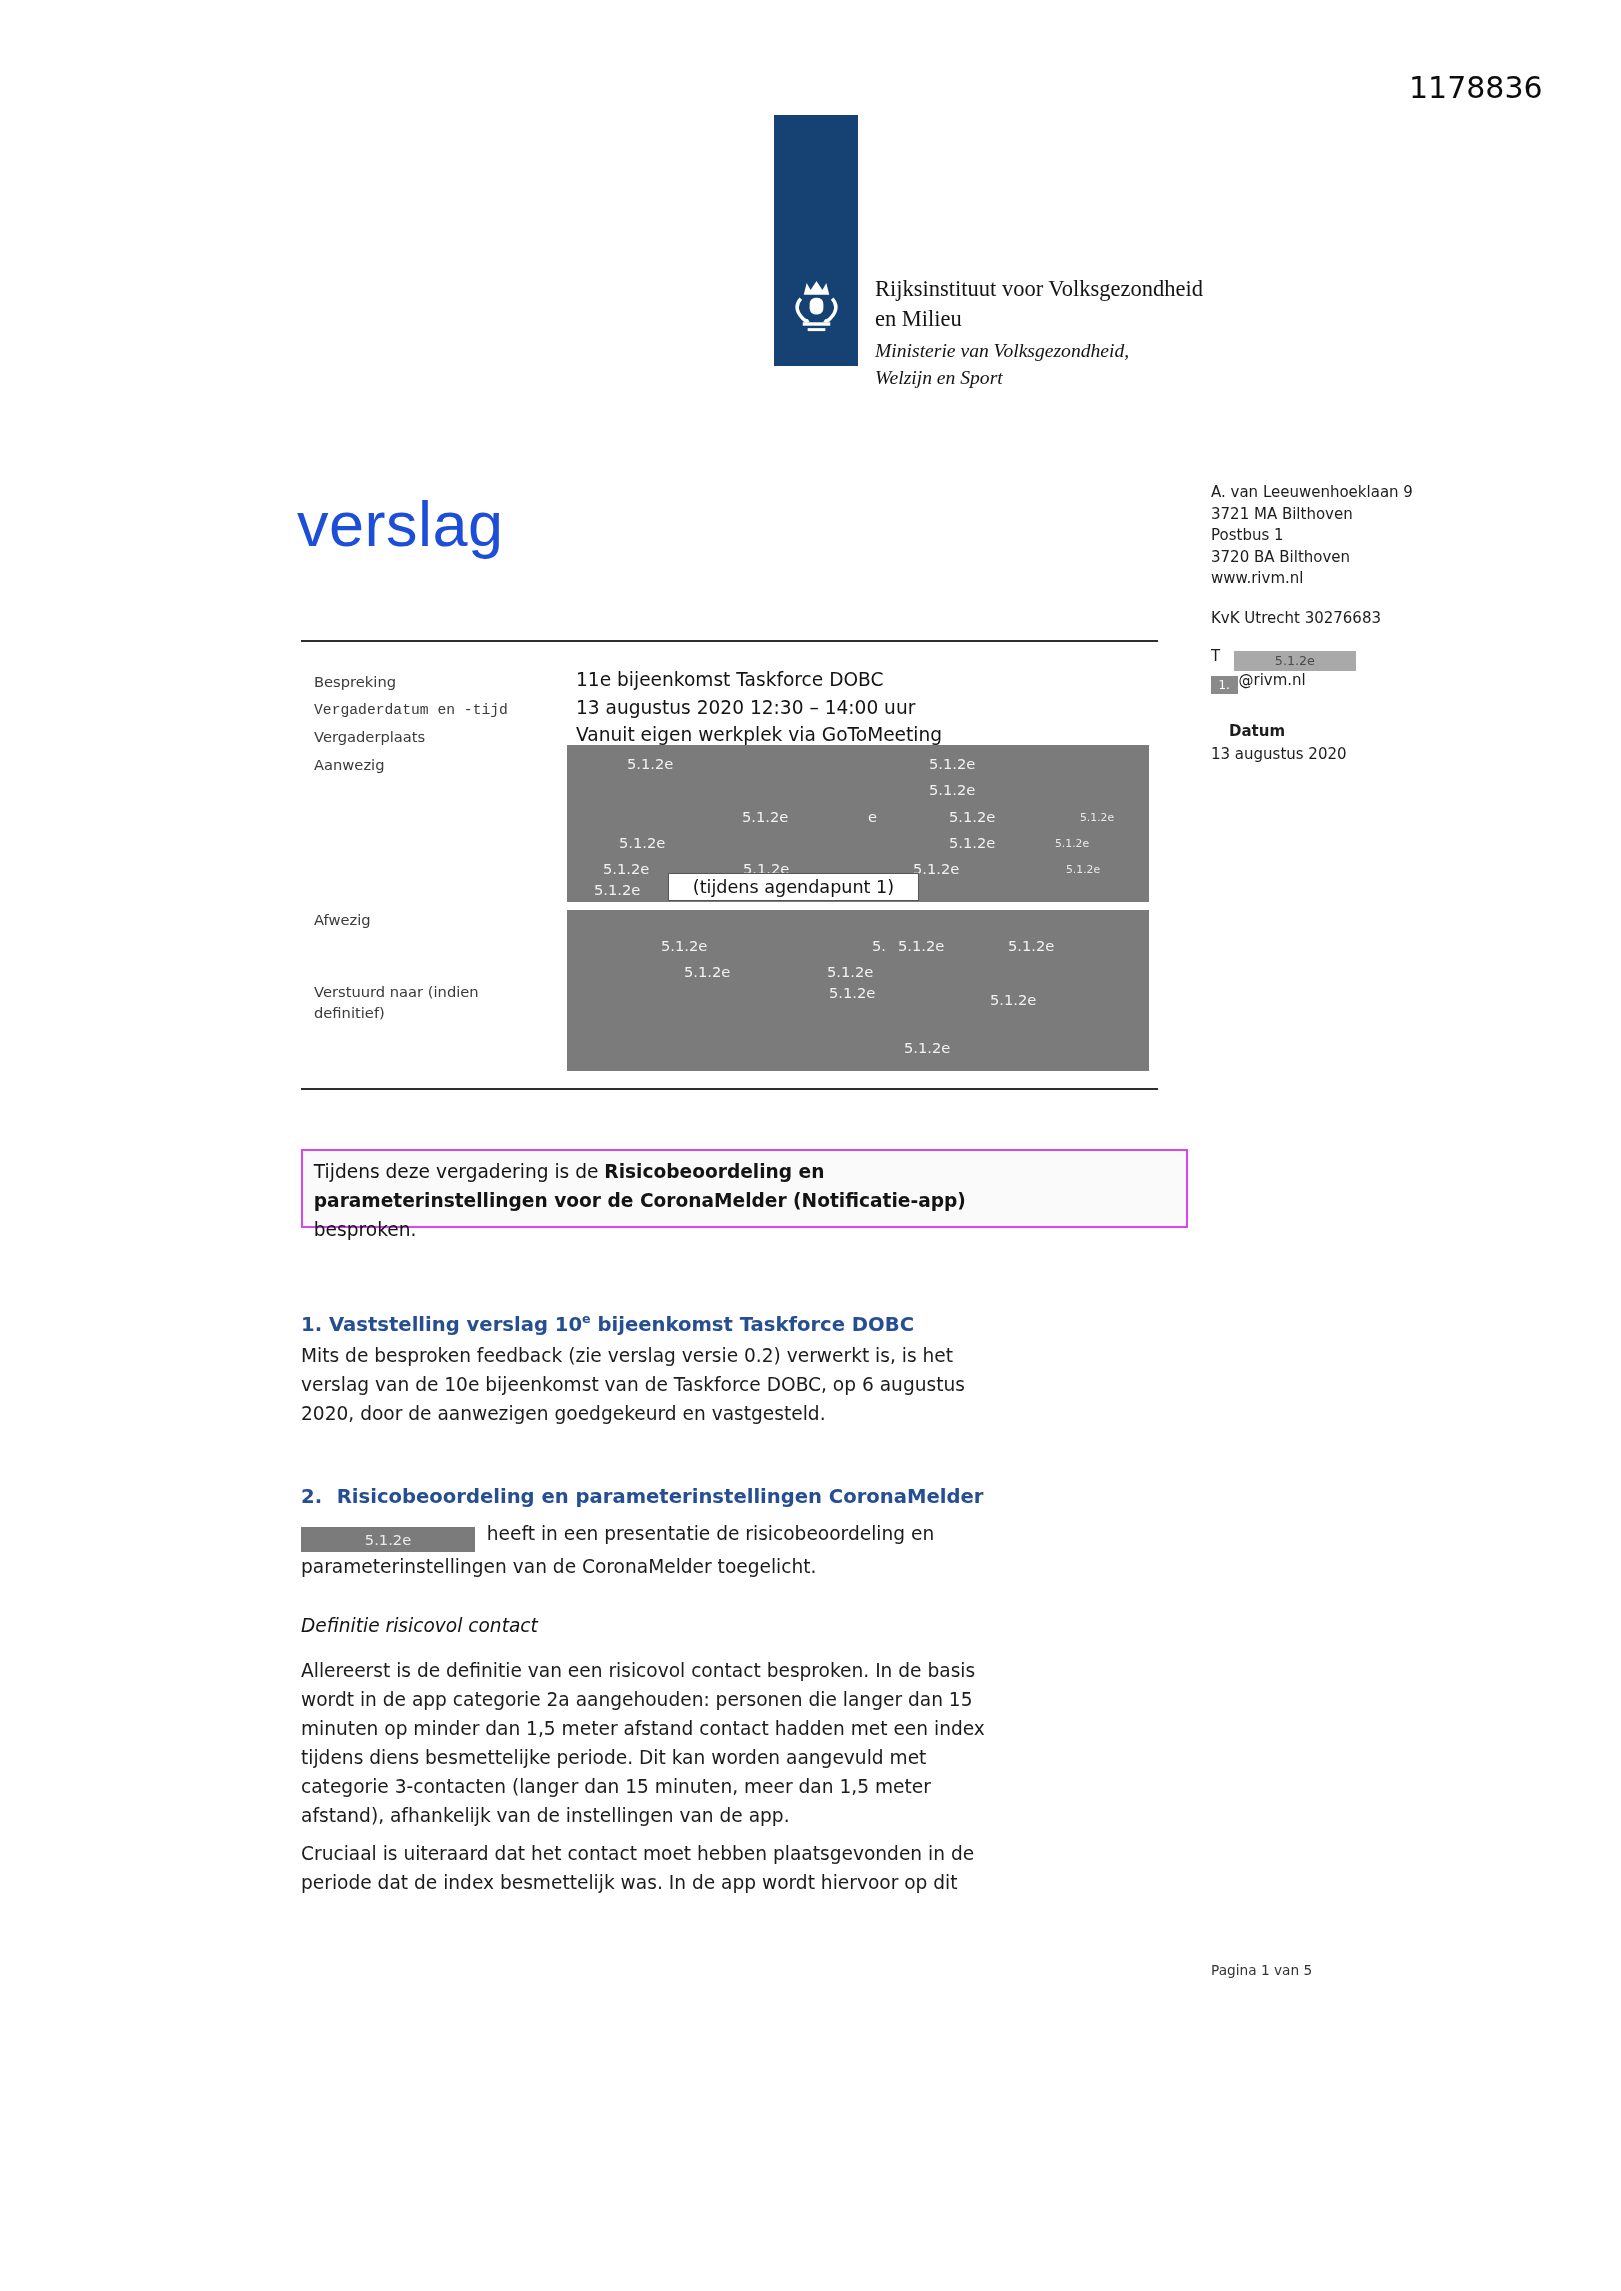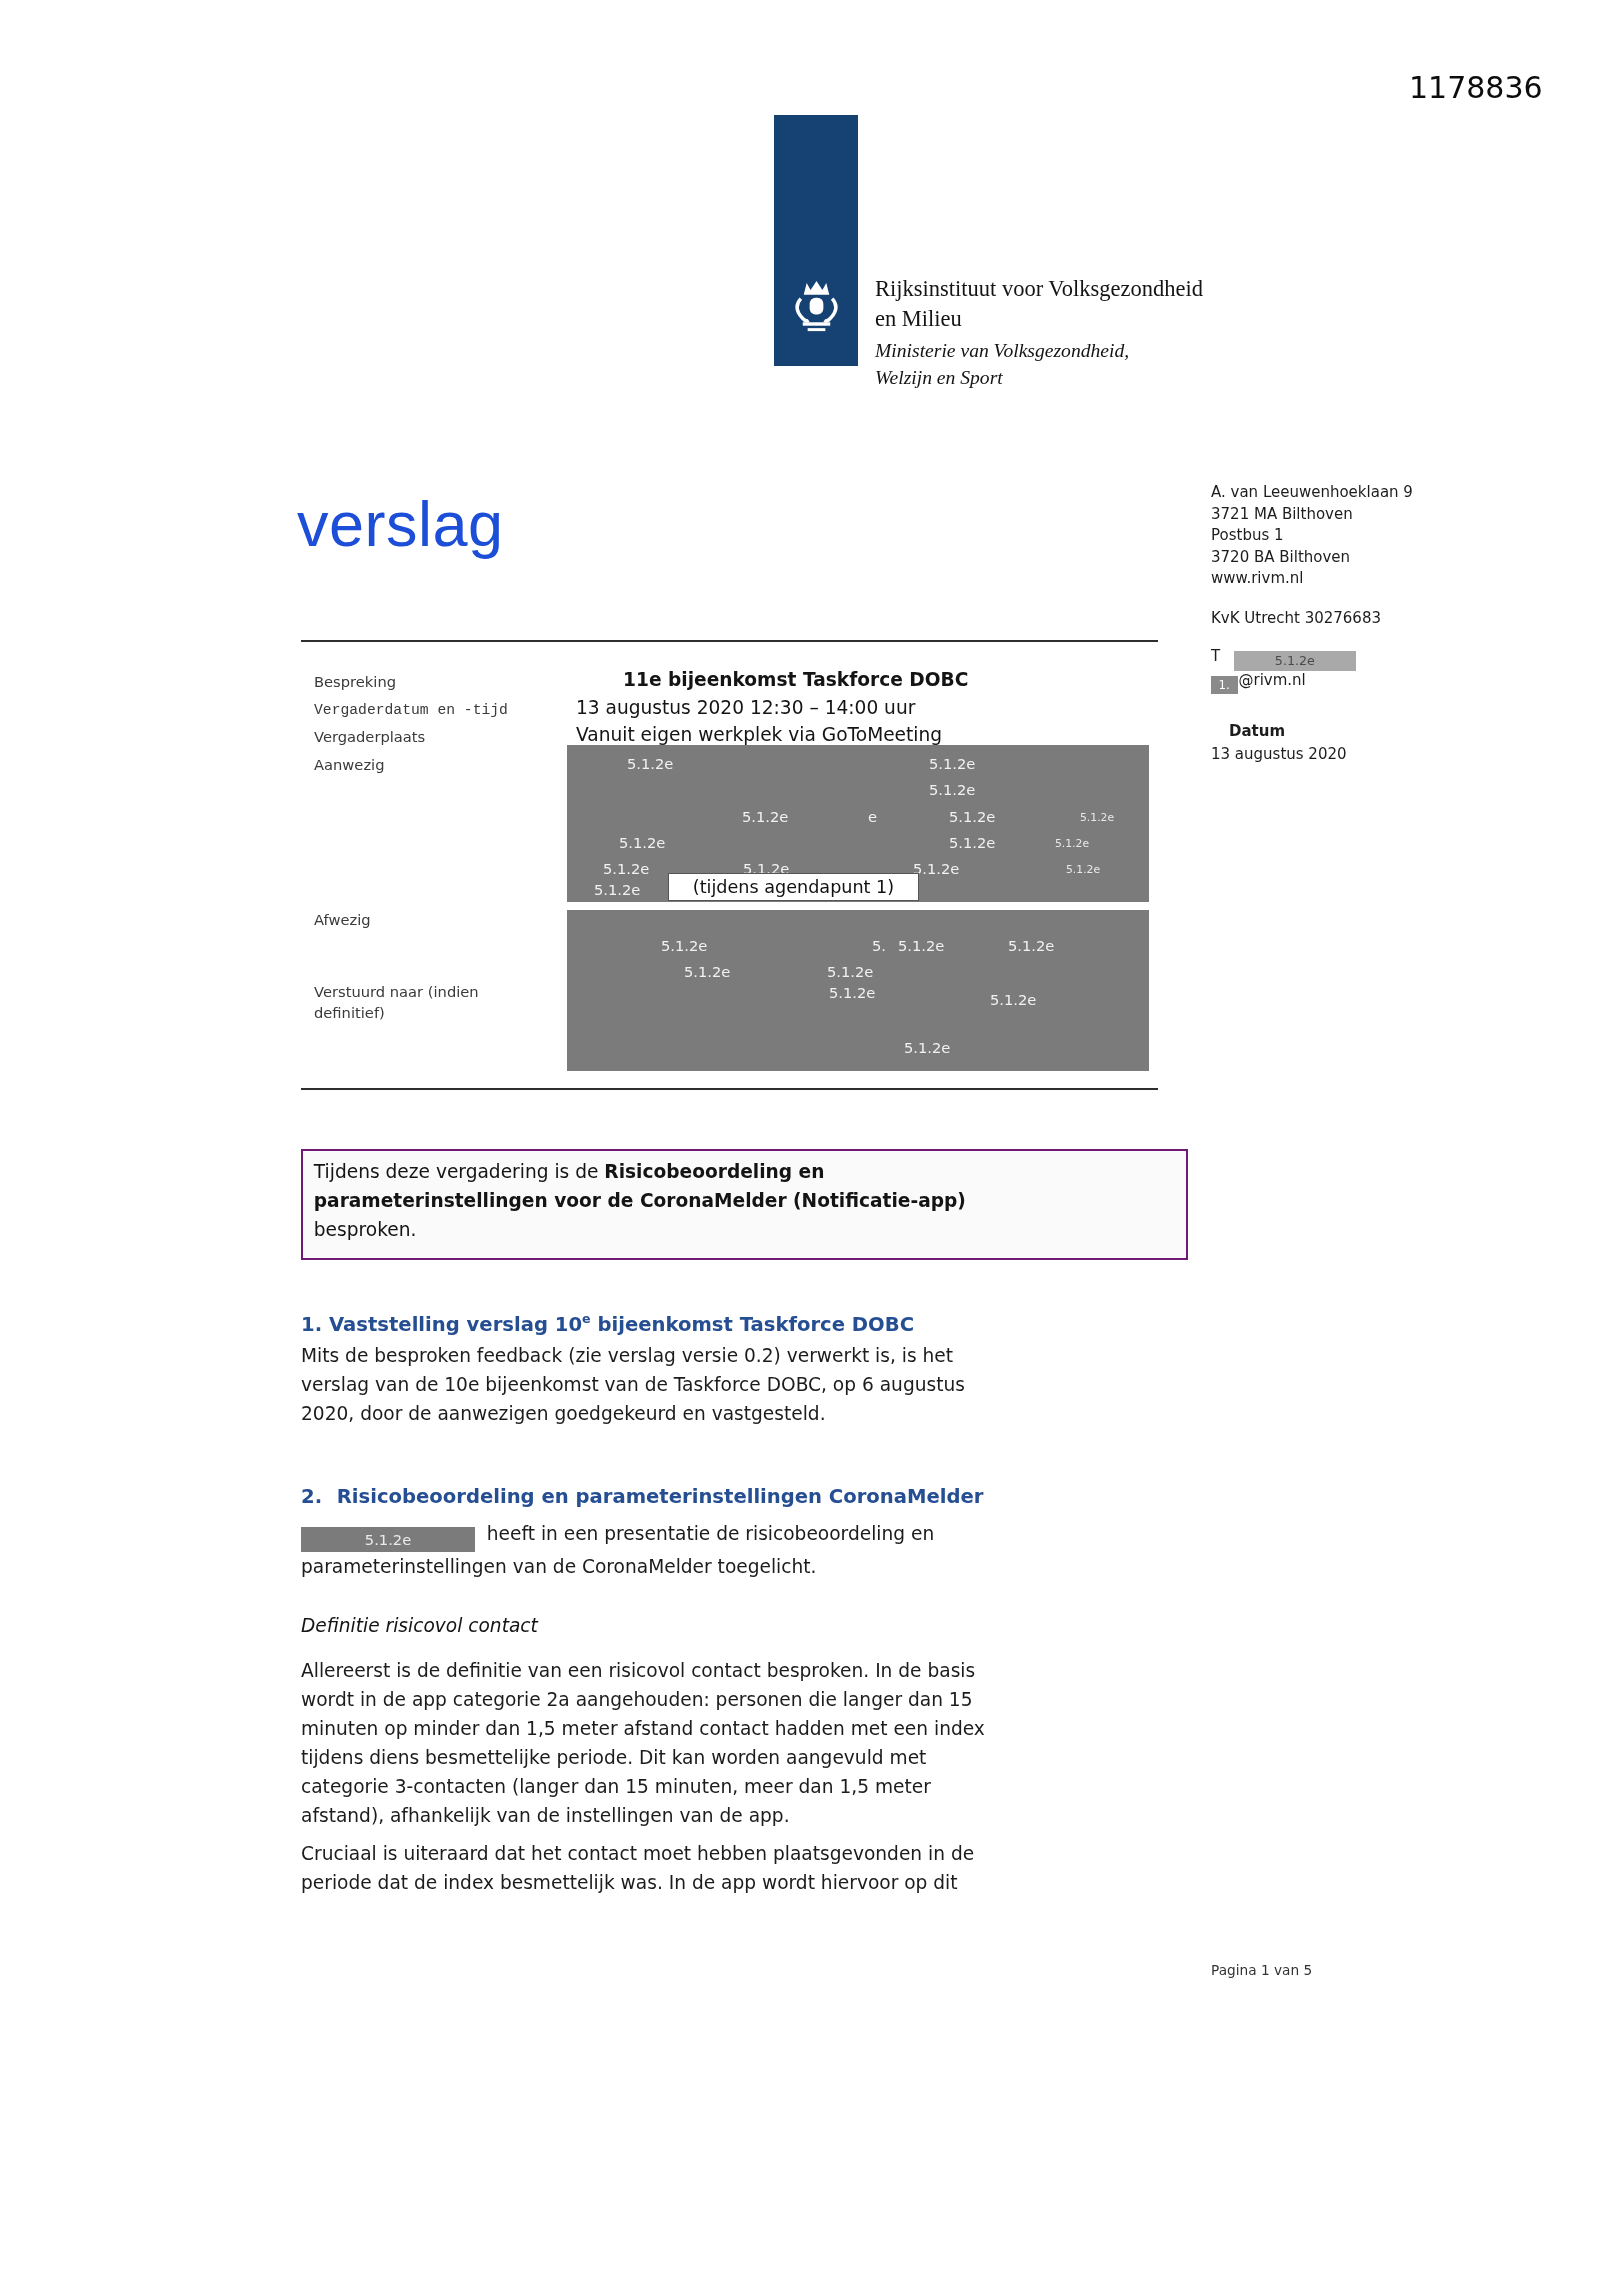--- a/index.html
+++ b/index.html
@@ -47,34 +47,34 @@
   .email-box {
     display: inline-block; width: 26.5px; height: 18.6px; margin-right: 1px;
     background: #8a8a8a; color: #ffffff; font-size: 11.8px; line-height: 18.6px; text-align: center;
     vertical-align: -3.9px;
   }
 
   .rule { position: absolute; left: 301px; width: 857px; height: 2px; background: #2e2e2e; }
 
   .lbl { position: absolute; font: 14.7px/20.6px "DejaVu Sans", sans-serif; color: #3a3a3a; white-space: pre-line; }
   .mval { position: absolute; font: 18.6px/26.5px "DejaVu Sans", sans-serif; color: #141414; }
-  .mval-bold { font-weight: bold; margin-left: 47px; }
+  .mval-bold { font-weight: normal; }
 
   .redact-block { position: absolute; background: #7b7b7b; }
   .rl { position: absolute; font: 14.7px/18.6px "DejaVu Sans", sans-serif; color: #f2f2f2; }
   .rl-sm { font-size: 10.8px; line-height: 13.7px; color: #e9e9e9; }
   .note-white {
     position: absolute; left: 668px; top: 873px; width: 251px; height: 28px;
     background: #ffffff; border: 1px solid #555;
     font: 17.6px/26.5px "DejaVu Sans", sans-serif; color: #111; text-align: center;
   }
 
   .notice-box {
-    position: absolute; left: 301px; top: 1149px; width: 887px; height: 111px;
-    background: #fafafa; border: 2px solid #701a75;
+    position: absolute; left: 301px; top: 1149px; width: 887px; height: 79px;
+    background: #fafafa; border: 2px solid #d946ef;
     font: 18.6px/29px "DejaVu Sans", sans-serif; color: #141414;
     padding: 5.9px 10.8px;
   }
 
   .h-blue { position: absolute; font: bold 19.6px/25.5px "DejaVu Sans", sans-serif; color: #254e93; }
   .h-blue .gap1 { margin-left: 6.9px; }
   .h-blue .gap2 { margin-left: 14.7px; }
   sup { font-size: 12.7px; vertical-align: super; }
 
   .body-text {

